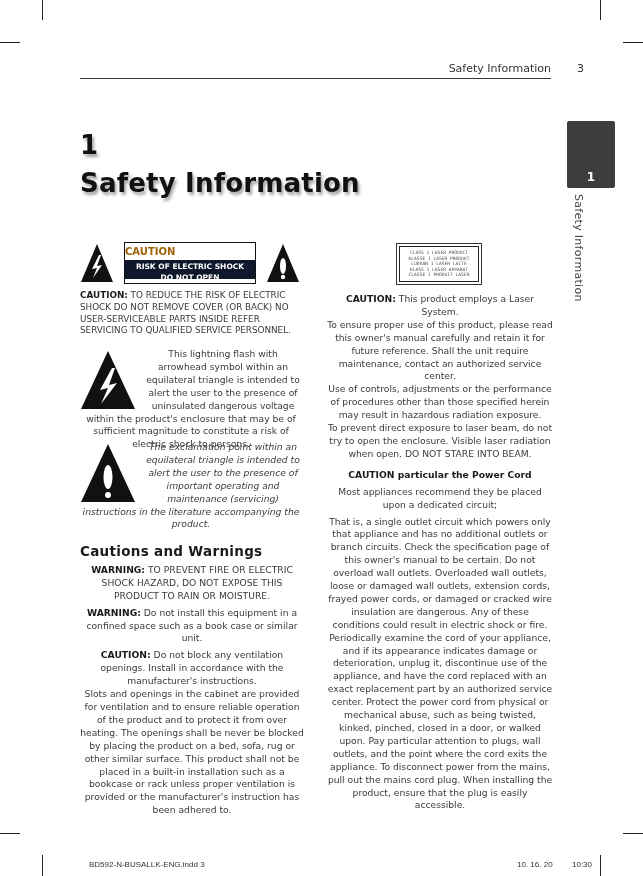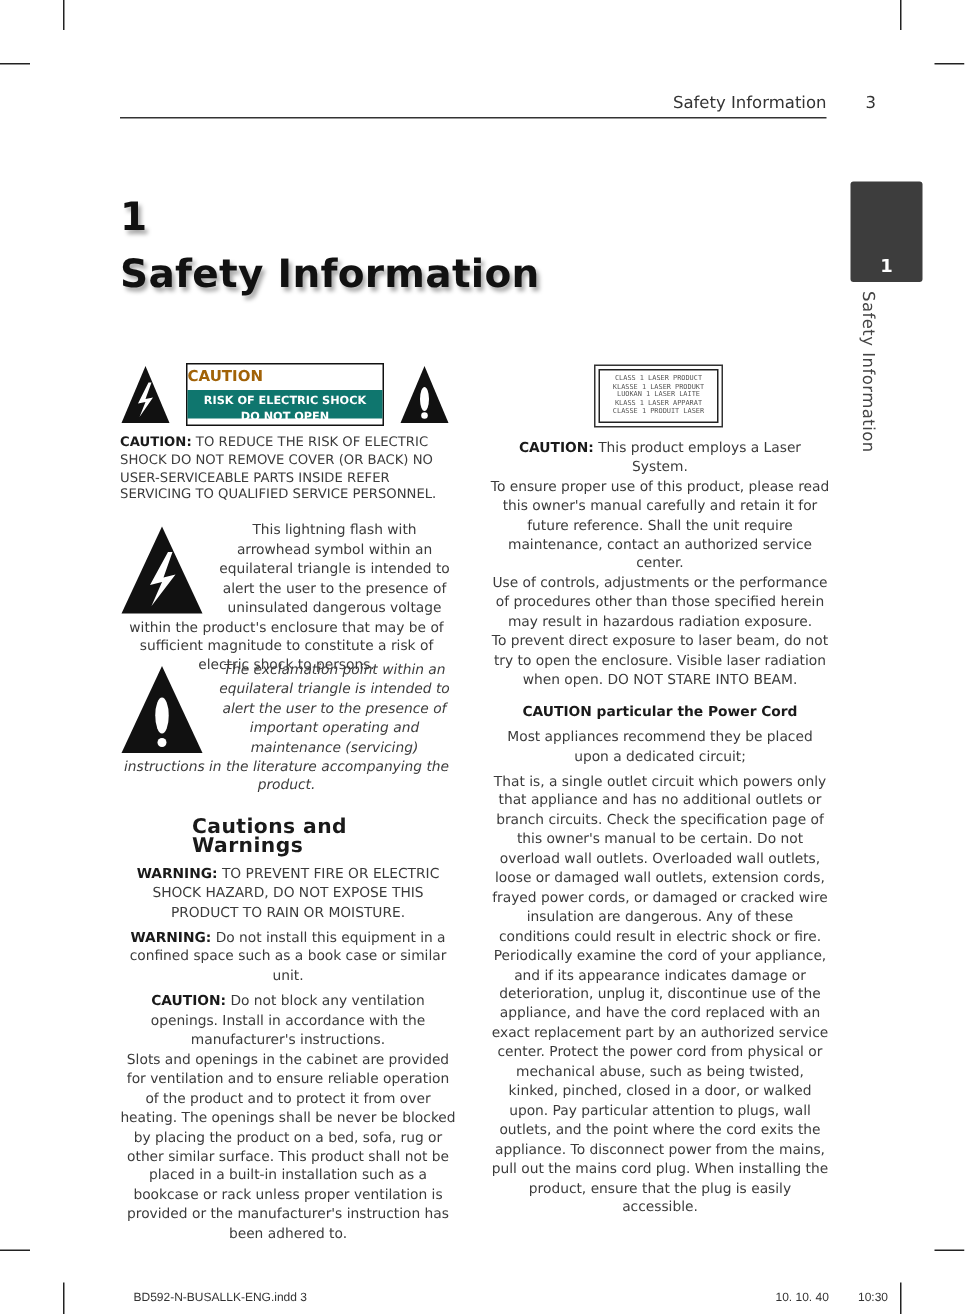--- a/index.html
+++ b/index.html
@@ -20,21 +20,21 @@
              font-weight:bold; font-size:12px; }
   .tab-vert { position:absolute; left:572px; top:194px; writing-mode:vertical-rl;
               font-size:11px; color:#444; letter-spacing:0.3px; }
   .col { position:absolute; font-size:9.2px; line-height:12.9px; color:#3b3b3b; }
   .col p { margin:0;text-align:center; }
   .b { font-weight:bold; color:#1a1a1a; }
   .caution-box { position:absolute; left:124px; top:242px; width:132px; height:42px;
                  border:1px solid #111; box-sizing:border-box; }
   .cb-top { height:17px; text-align:left; font-weight:bold; font-size:10px; color:#a16207;
             line-height:17px; }
-  .cb-bot { background:#0f766e; color:#fff; text-align:center; font-weight:bold; font-size:7.5px;
+  .cb-bot { background:#0f172a; color:#fff; text-align:center; font-weight:bold; font-size:7.5px;
             line-height:11px; height:19px; padding-top:1px; box-sizing:border-box; }
   .tri { position:absolute; }
   .laser { position:absolute; left:396px; top:243px; width:86px; height:42px;
            border:1px solid #333; box-sizing:border-box; padding:2px; }
   .laser-inner { width:100%; height:100%; border:1.5px solid #222; box-sizing:border-box;
                  font-size:4.6px; line-height:5.6px; color:#555; padding:3px 6px; text-align:center;
                  font-family:"DejaVu Sans Mono", monospace; }
   .h2 { font-weight:bold; font-size:13.5px; color:#1a1a1a; letter-spacing:0.3px; }
   .footer { position:absolute; top:860px; font-size:8px; color:#333;
             font-family:"Liberation Sans", sans-serif; }
@@ -96,21 +96,21 @@
 <div class="col" style="left:80px;top:441px;width:222px;font-style:italic;">
   <svg style="float:left;margin:2px 8px 0 0;" width="56" height="60" viewBox="0 0 56 60">
     <polygon points="28,1 55,59 1,59" fill="#111"></polygon>
     <ellipse cx="28" cy="34" rx="4.5" ry="12" fill="#fff"></ellipse>
     <circle cx="28" cy="52" r="3" fill="#fff"></circle>
   </svg>
   <p>The exclamation point within an equilateral triangle is intended to alert the user to the presence of important operating and maintenance (servicing) instructions in the literature accompanying the product.</p>
 </div>
 
 <div class="col" style="left:80px;top:545px;width:224px;">
-  <div class="h2" style="margin-bottom:6px;margin-left:48px;">Cautions and Warnings</div>
+  <div class="h2" style="margin-bottom:6px;">Cautions and Warnings</div>
   <p style="margin-bottom:4px;"><span class="b">WARNING:</span><span> TO PREVENT FIRE OR ELECTRIC SHOCK HAZARD, DO NOT EXPOSE THIS PRODUCT TO RAIN OR MOISTURE.</span></p>
   <p style="margin-bottom:4px;"><span class="b">WARNING:</span><span> Do not install this equipment in a confined space such as a book case or similar unit.</span></p>
   <p><span class="b">CAUTION:</span><span> Do not block any ventilation openings. Install in accordance with the manufacturer's instructions.</span></p>
   <p>Slots and openings in the cabinet are provided for ventilation and to ensure reliable operation of the product and to protect it from over heating. The openings shall be never be blocked by placing the product on a bed, sofa, rug or other similar surface. This product shall not be placed in a built-in installation such as a bookcase or rack unless proper ventilation is provided or the manufacturer's instruction has been adhered to.</p>
 </div>
 
 <div class="laser">
   <div class="laser-inner">
     <div>CLASS 1 LASER PRODUCT</div>
     <div>KLASSE 1 LASER PRODUKT</div>
@@ -124,14 +124,14 @@
   <p><span class="b">CAUTION:</span><span> This product employs a Laser System.</span></p>
   <p>To ensure proper use of this product, please read this owner's manual carefully and retain it for future reference. Shall the unit require maintenance, contact an authorized service center.</p>
   <p>Use of controls, adjustments or the performance of procedures other than those specified herein may result in hazardous radiation exposure.</p>
   <p>To prevent direct exposure to laser beam, do not try to open the enclosure. Visible laser radiation when open. DO NOT STARE INTO BEAM.</p>
   <p class="b" style="margin-top:8px;margin-bottom:4px;">CAUTION particular the Power Cord</p>
   <p style="margin-bottom:4px;">Most appliances recommend they be placed upon a dedicated circuit;</p>
   <p>That is, a single outlet circuit which powers only that appliance and has no additional outlets or branch circuits. Check the specification page of this owner's manual to be certain. Do not overload wall outlets. Overloaded wall outlets, loose or damaged wall outlets, extension cords, frayed power cords, or damaged or cracked wire insulation are dangerous. Any of these conditions could result in electric shock or fire. Periodically examine the cord of your appliance, and if its appearance indicates damage or deterioration, unplug it, discontinue use of the appliance, and have the cord replaced with an exact replacement part by an authorized service center. Protect the power cord from physical or mechanical abuse, such as being twisted, kinked, pinched, closed in a door, or walked upon. Pay particular attention to plugs, wall outlets, and the point where the cord exits the appliance. To disconnect power from the mains, pull out the mains cord plug. When installing the product, ensure that the plug is easily accessible.</p>
 </div>
 
 <div class="footer" style="left:57px;margin-left:32px;">BD592-N-BUSALLK-ENG.indd   3</div>
-<div class="footer" style="left:517px;">10. 10. 40</div>
+<div class="footer" style="left:517px;">10. 16. 20</div>
 <div class="footer" style="left:572px;">10:30</div>
 
 </body></html>

